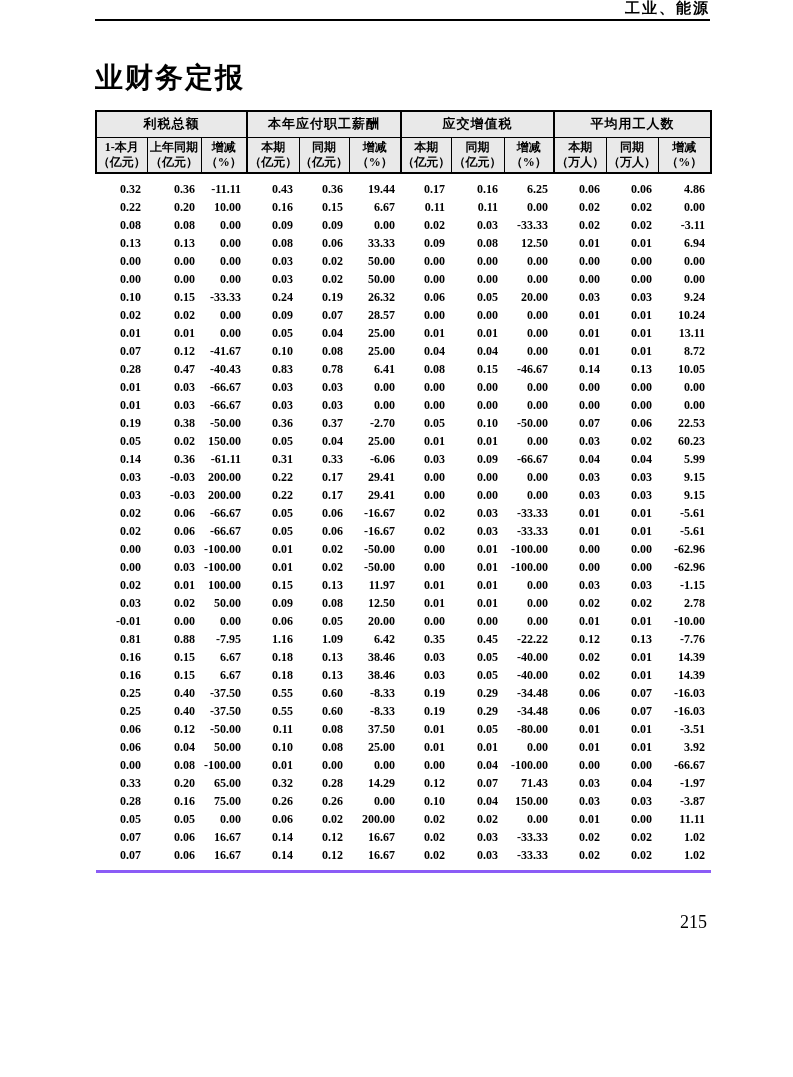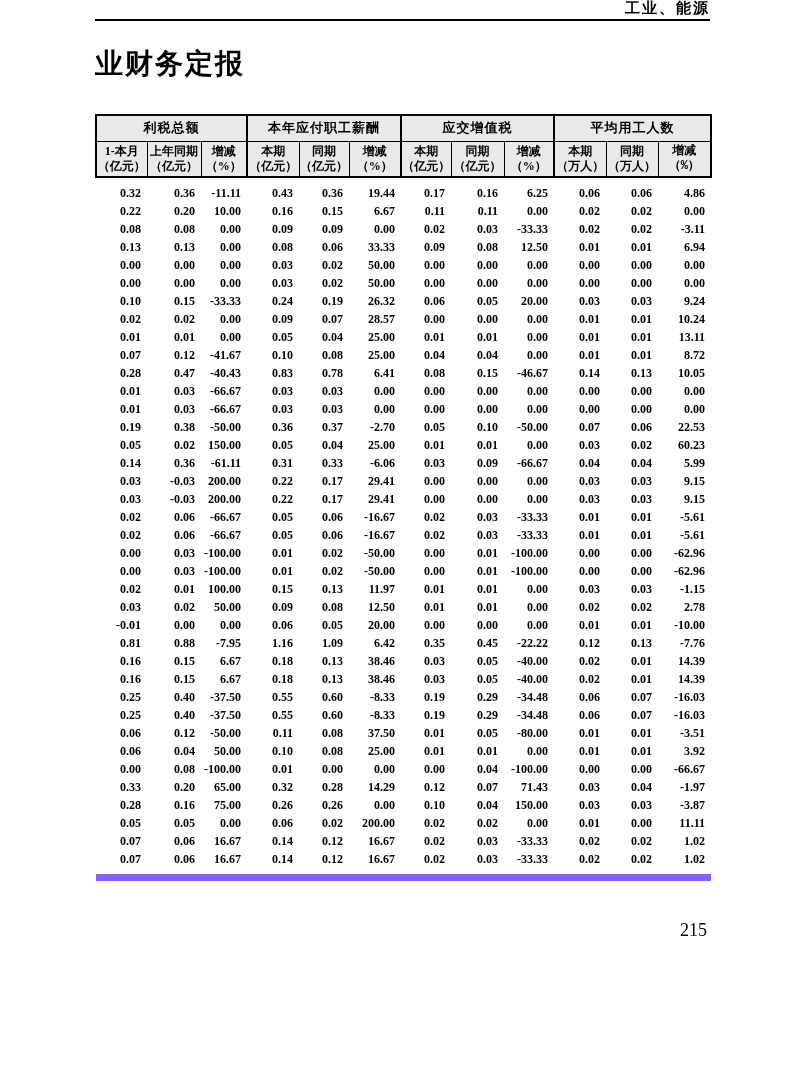--- a/index.html
+++ b/index.html
@@ -23,33 +23,33 @@
     font-weight: bold;
     font-size: 15px;
     letter-spacing: 2px;
     line-height: 1;
   }
   .header-rule {
     border-bottom: 2.5px solid #000;
     margin-top: 4px;
   }
   .page-title {
-    margin-top: 26px;
+    margin-top: 40px;
     font-family: "Liberation Sans", "DejaVu Sans", sans-serif;
     font-weight: bold;
     font-size: 28px;
     letter-spacing: 2px;
     line-height: 1.2;
   }
   table.data-table {
-    margin-top: 33px;
+    margin-top: 15px;
     width: 615px;
     border-collapse: collapse;
     table-layout: fixed;
-    border-bottom: 7px solid #8b5cf6;
+    border-bottom: 3px solid #8b5cf6;
   }
   thead th {
     background: #e9e9e9;
     border: 1px solid #000;
     font-weight: bold;
     padding: 0;
     text-align: center;
     font-family: "Liberation Serif", "DejaVu Serif", serif;
   }
   thead tr.group-row th {
@@ -58,21 +58,21 @@
     border-top: 2px solid #000;
     letter-spacing: 1px;
   }
   thead tr.sub-row th {
     height: 35px;
     font-size: 12px;
     line-height: 1.2;
     border-bottom: 2px solid #000;
   }
   thead th:first-child { border-left: 2px solid #000; }
-  thead th:last-child  { border-right: 2px solid #000; font-family: Liberation Mono, monospace; }
+  thead th:last-child  { border-right: 2px solid #000; }
   thead th.gsep { border-left: 2px solid #000; }
   tbody td {
     text-align: right;
     font-size: 12px;
     font-weight: 600;
     height: 18px;
     line-height: 18px;
     padding: 0 6px 0 0;
     white-space: nowrap;
   }

